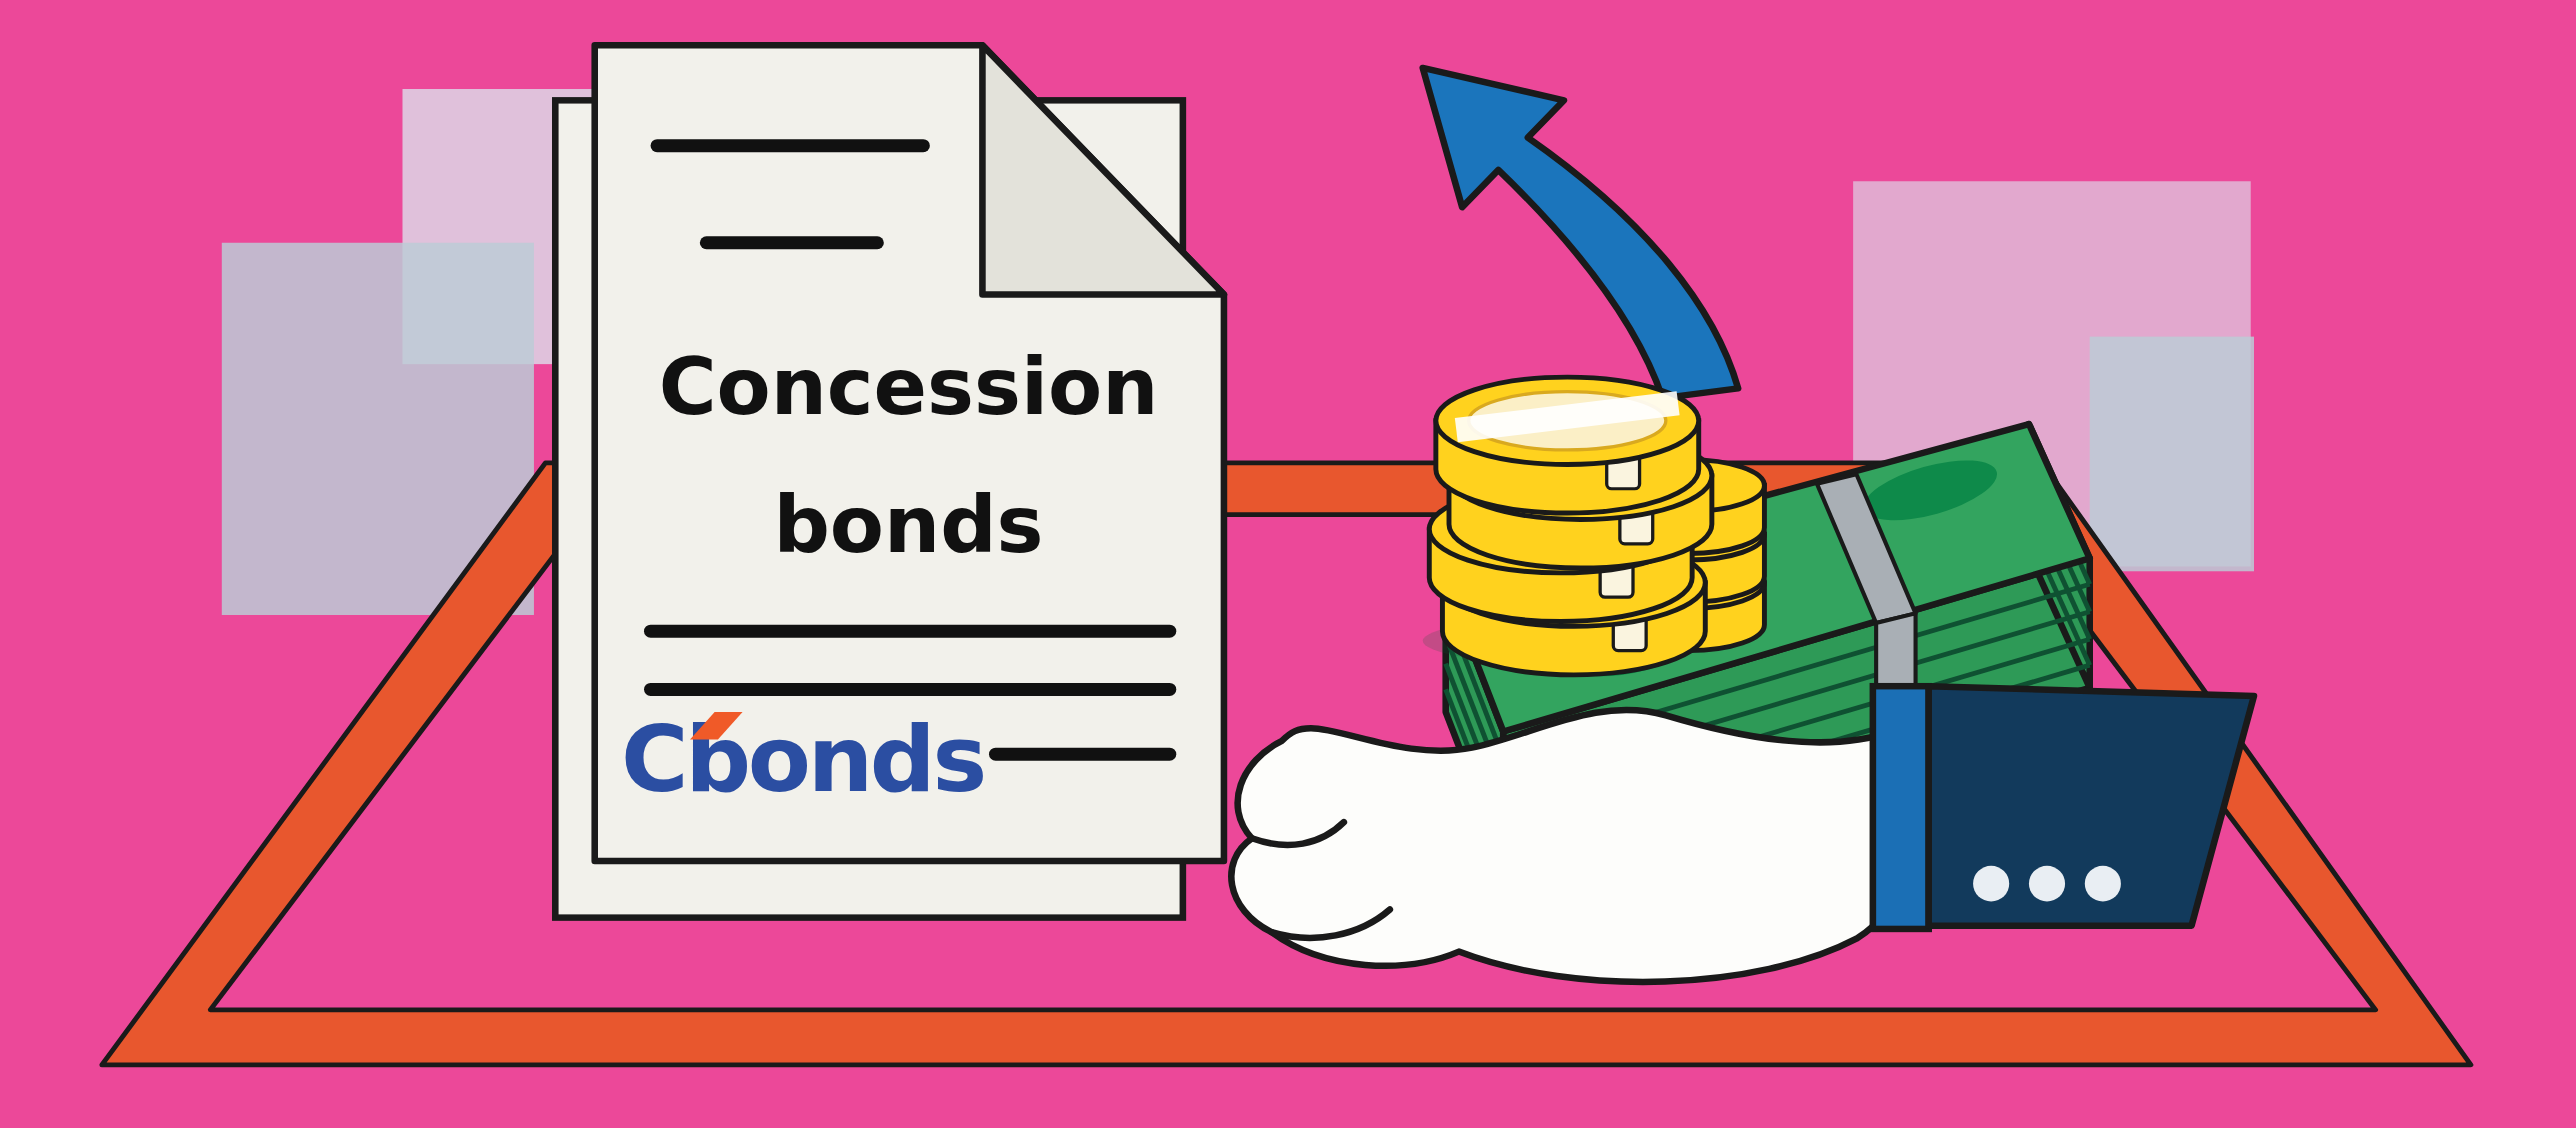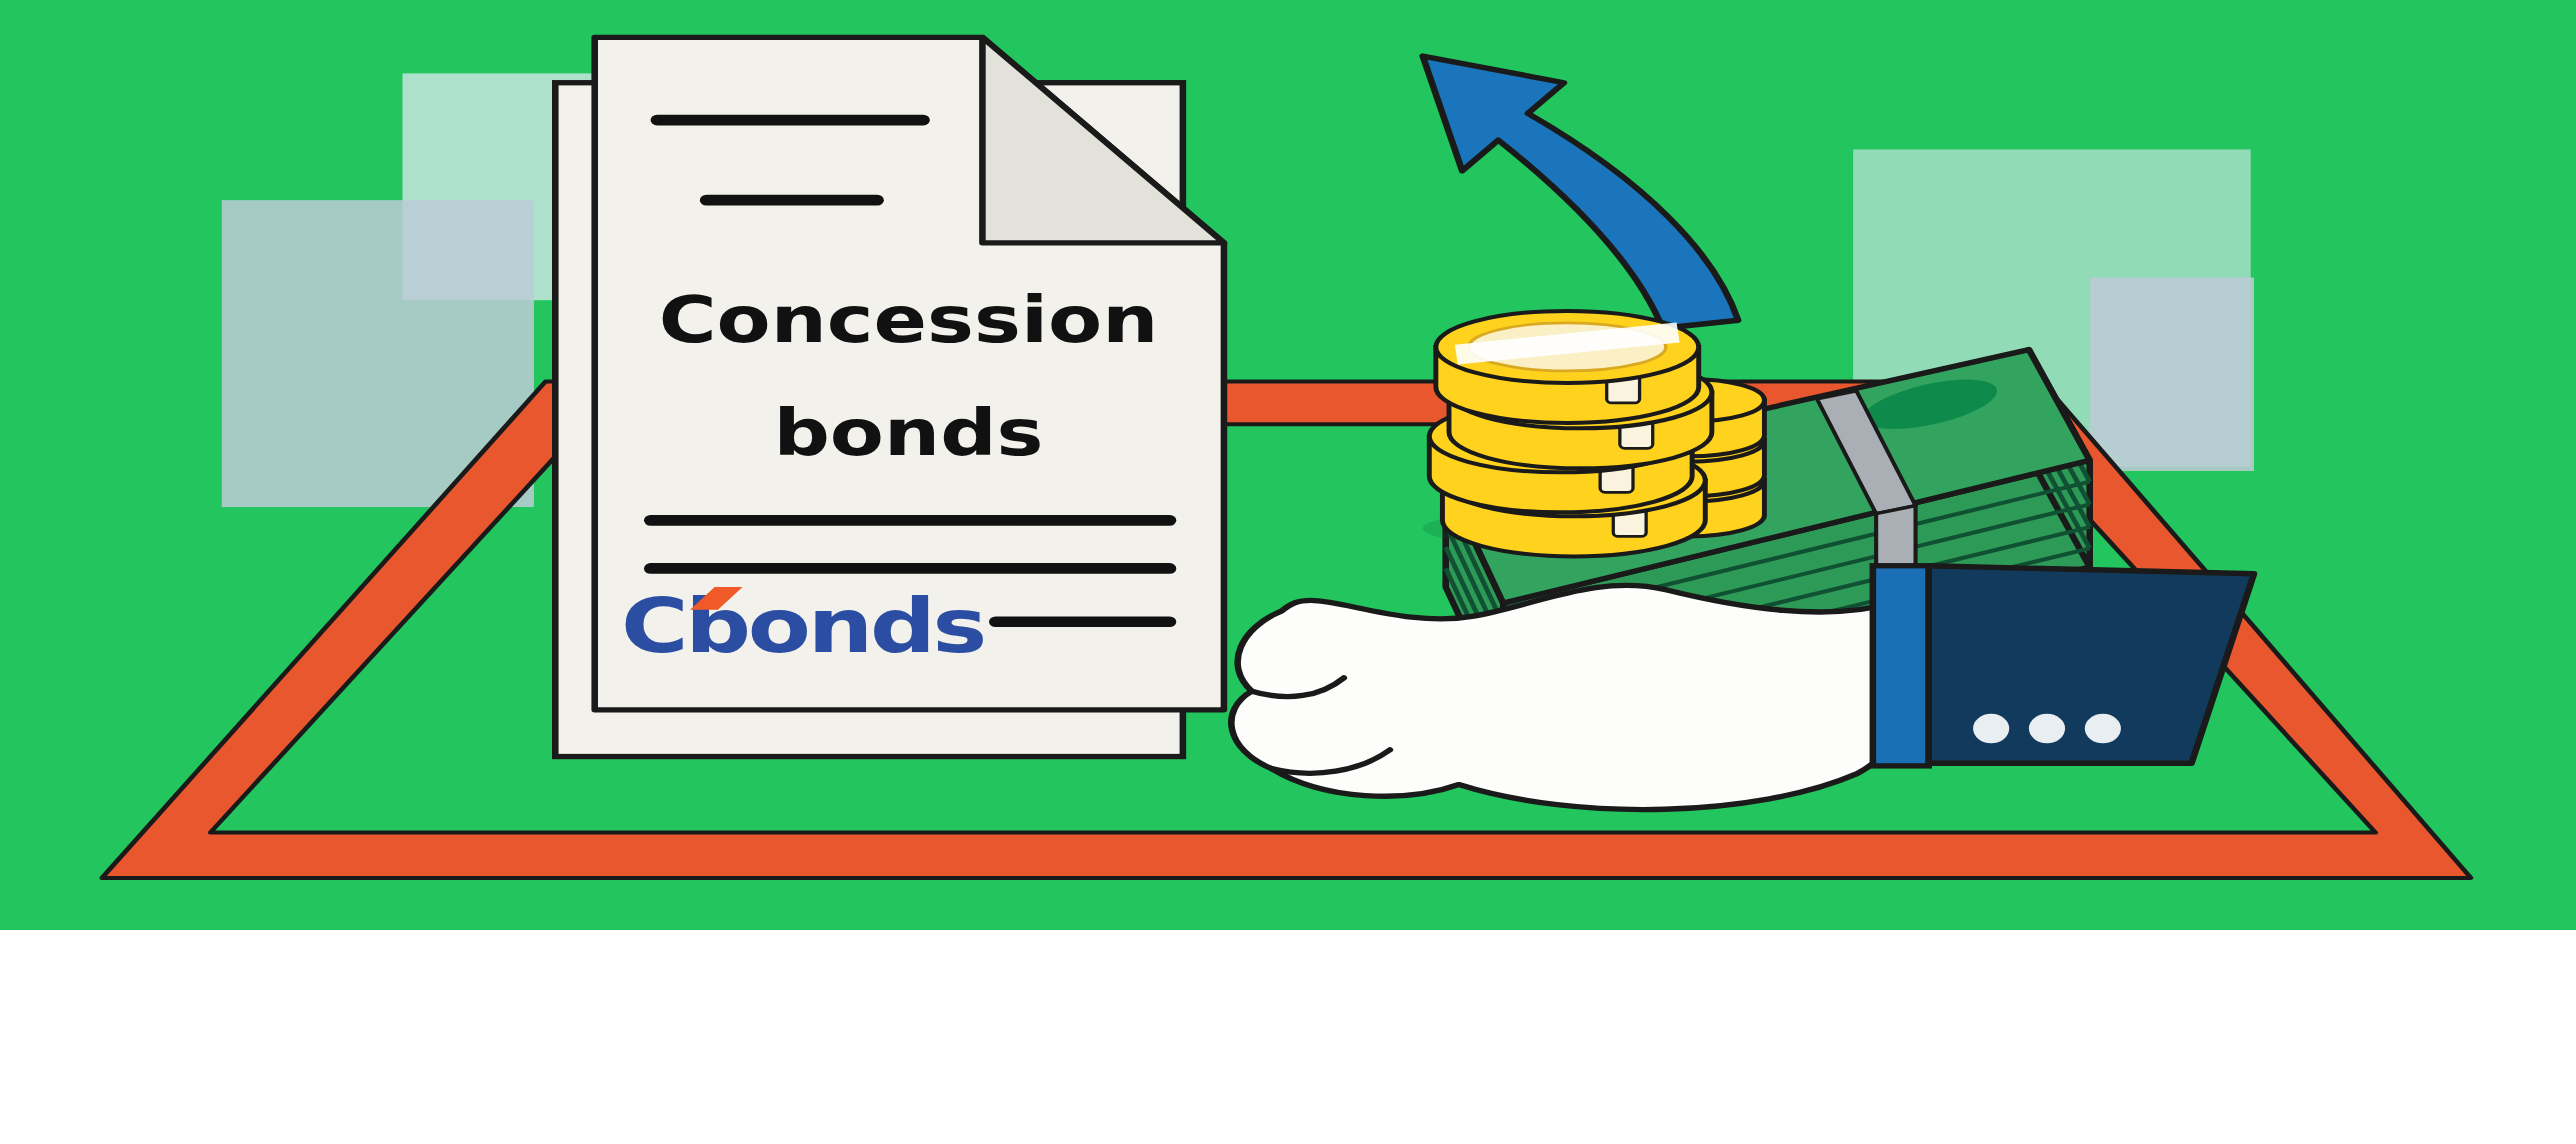--- a/index.html
+++ b/index.html
@@ -6,22 +6,22 @@
     margin: 0;
     padding: 0;
     width: 2576px;
     height: 1145px;
     background: #FFFFFF;
     font-family: "DejaVu Sans", sans-serif;
   }
   .stage {
     position: relative;
     width: 2576px;
-    height: 930px;
-    background: #22c55e;
+    height: 1128px;
+    background: #ec4899;
     overflow: hidden;
   }
   .stage svg { display: block; width: 100%; height: 100%; }
   .doc-title {
     font-family: "DejaVu Sans", sans-serif;
     font-weight: 700;
     font-size: 48px;
   }
   .logo-text {
     font-family: "DejaVu Sans", sans-serif;

